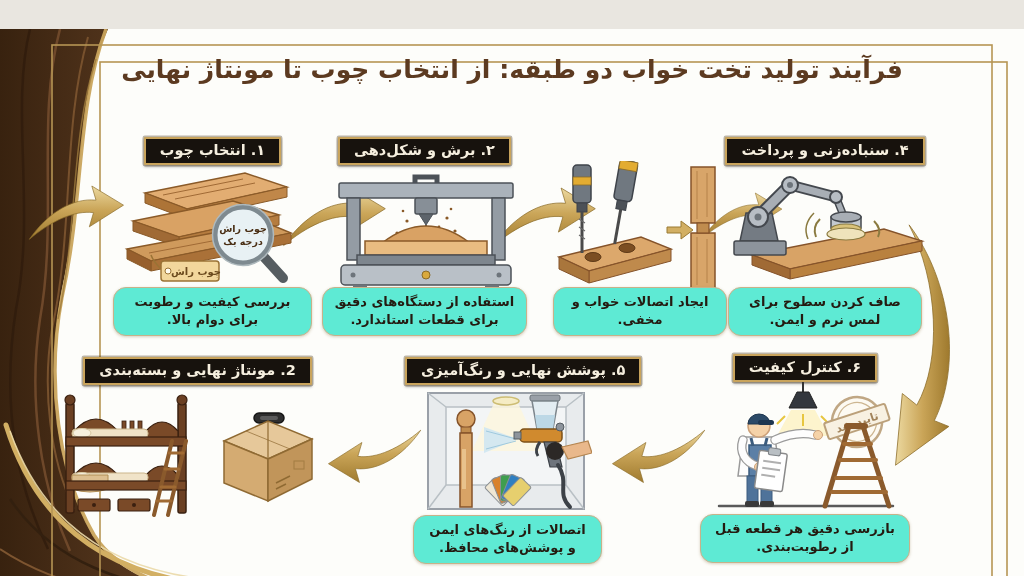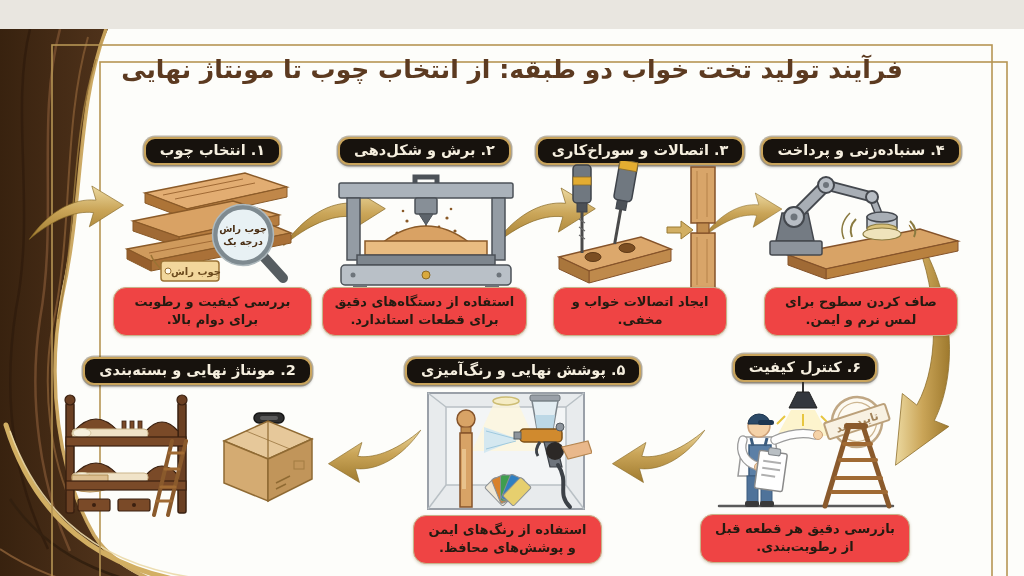--- a/index.html
+++ b/index.html
@@ -4,25 +4,25 @@
 <style>
   html,body{margin:0;padding:0;background:#e9e6e0;}
   .page{position:relative;width:1024px;height:576px;overflow:hidden;
         background:#fdfdfa;font-family:"DejaVu Sans",sans-serif;margin-top:29px;}
   .layer{position:absolute;top:0;left:0;pointer-events:none;}
   .title{position:absolute;left:112px;top:26px;width:800px;text-align:center;
          direction:rtl;font-size:25px;font-weight:bold;color:#5c3a20;letter-spacing:0;}
   .step{position:absolute;}
   .badge-row{position:absolute;left:0;right:0;top:0;text-align:center;}
   .badge{display:inline-block;direction:rtl;white-space:nowrap;
-         background:#17120d;color:#f6efdf;border:2px solid #c9a45c;border-radius:11px;
+         background:#17120d;color:#f6efdf;border:2px solid #c9a45c;border-radius:1px;
          padding:3px 14px 5px;font-size:14.5px;font-weight:bold;
          box-shadow:0 0 0 1.5px rgba(70,48,14,.35),0 2px 3px rgba(0,0,0,.3);}
   .cap-row{position:absolute;left:0;right:0;text-align:center;}
-  .caption{display:inline-block;direction:rtl;background:#ef4444;color:#241b11;
+  .caption{display:inline-block;direction:rtl;background:#5eead4;color:#241b11;
            border:1.5px solid #c7b28a;border-radius:13px;padding:5px 11px 6px;
            font-size:13px;line-height:1.4;font-weight:bold;
            box-shadow:0 1px 3px rgba(120,90,40,.28);}
   .art{position:absolute;}
   .arrow{position:absolute;}
   svg text{font-family:"DejaVu Sans",sans-serif;}
 </style>
 </head>
 <body>
 
@@ -159,21 +159,20 @@
       <circle cx="99" cy="112" r="4" fill="#d9a93c" stroke="#8a6b28"></circle>
       <circle cx="26" cy="112" r="2.5" fill="#6d747b"></circle>
         <circle cx="172" cy="112" r="2.5" fill="#6d747b"></circle>
       <rect x="26" y="122" width="14" height="6" fill="#6d747b"></rect>
         <rect x="158" y="122" width="14" height="6" fill="#6d747b"></rect>
     </svg>
     <div class="cap-row" style="top:150px"><span class="caption" style="max-width:185px">استفاده از دستگاه‌های دقیق برای قطعات استاندارد.</span></div>
   </div>
 
   <div class="step" style="left:535px;top:108px;width:210px;height:200px">
-    <div class="badge-row"><span class="badge">۳. اتصالات و سوراخ‌کاری</span></div>
     <svg class="art" style="left:10px;top:24px" width="190" height="134" viewBox="0 0 190 134">
       <g>
         <rect x="146" y="6" width="24" height="56" fill="#d8a569" stroke="#85532a" stroke-width="1.5"></rect>
         <rect x="146" y="72" width="24" height="56" fill="#d8a569" stroke="#85532a" stroke-width="1.5"></rect>
         <rect x="152" y="62" width="12" height="10" fill="#c08c4e" stroke="#85532a" stroke-width="1.2"></rect>
         <path d="M152,10 V58 M162,12 V56 M152,76 V124 M162,78 V122" stroke="#b5824a" stroke-width="1" fill="none"></path>
       </g>
       <polygon points="122,66 136,66 136,60 148,69 136,78 136,72 122,72" fill="#d2af63" stroke="#9a7a33" stroke-width="1"></polygon>
       <g>
         <polygon points="14,96 96,76 126,88 44,110" fill="#dca86c" stroke="#85532a" stroke-width="1.5"></polygon>
@@ -192,21 +191,21 @@
       <g transform="rotate(10 80 30)">
         <rect x="70" y="0" width="18" height="40" rx="4" fill="#707880" stroke="#3e434a" stroke-width="1.5"></rect>
         <rect x="70" y="0" width="18" height="9" fill="#e3ac31" stroke="#8a6b28" stroke-width="0.8"></rect>
         <rect x="74" y="40" width="10" height="9" fill="#4c5157" stroke="#3e434a"></rect>
         <line x1="79" y1="49" x2="79" y2="84" stroke="#4a4a4a" stroke-width="3"></line>
       </g>
     </svg>
     <div class="cap-row" style="top:150px"><span class="caption" style="max-width:150px">ایجاد اتصالات خواب و مخفی.</span></div>
   </div>
 
-  <div class="step" style="left:752px;top:108px;width:218px;height:200px">
+  <div class="step" style="left:716px;top:108px;width:218px;height:200px">
     <div class="badge-row"><span class="badge">۴. سنباده‌زنی و پرداخت</span></div>
     <svg class="art" style="left:8px;top:30px" width="202" height="120" viewBox="0 0 202 120">
       <polygon points="28,88 160,62 198,74 66,102" fill="#d8a366" stroke="#85532a" stroke-width="1.5"></polygon>
       <polygon points="66,102 198,74 198,84 66,112" fill="#b9813f" stroke="#85532a"></polygon>
       <polygon points="28,88 66,102 66,112 28,98" fill="#a06a35" stroke="#85532a"></polygon>
       <polygon points="22,46 48,46 54,74 16,74" fill="#747b83" stroke="#44484e" stroke-width="1.5"></polygon>
       <rect x="10" y="74" width="52" height="14" rx="2" fill="#8d949c" stroke="#44484e" stroke-width="1.5"></rect>
       <g stroke-linecap="round">
         <line x1="34" y1="50" x2="66" y2="18" stroke="#44484e" stroke-width="13"></line>
         <line x1="34" y1="50" x2="66" y2="18" stroke="#a8aeb5" stroke-width="9"></line>
@@ -310,21 +309,21 @@
       <polygon points="142,58 168,52 172,64 148,70" fill="#e9b88b" stroke="#b5854f" stroke-width="1.2"></polygon>
       <path d="M138,76 C150,94 136,104 150,118" stroke="#3c4147" stroke-width="4" fill="none" stroke-linecap="round"></path>
       <g stroke="#8a8f94" stroke-width="1">
         <rect x="80.5" y="86" width="15" height="26" rx="2" fill="#efe7d4" transform="rotate(-44 88 112)"></rect>
         <rect x="80.5" y="86" width="15" height="26" rx="2" fill="#d9822b" transform="rotate(-22 88 112)"></rect>
         <rect x="80.5" y="86" width="15" height="26" rx="2" fill="#3f9e4f"></rect>
         <rect x="80.5" y="86" width="15" height="26" rx="2" fill="#2f7fc1" transform="rotate(22 88 112)"></rect>
         <rect x="80.5" y="86" width="15" height="26" rx="2" fill="#e6cf6e" transform="rotate(44 88 112)"></rect>
       </g>
     </svg>
-    <div class="cap-row" style="top:158px"><span class="caption" style="max-width:165px">استفاده از رنگ‌های ایمن و پوشش‌های محافظ.</span></div>
+    <div class="cap-row" style="top:158px"><span class="caption" style="max-width:165px">اتصالات از رنگ‌های ایمن و پوشش‌های محافظ.</span></div>
   </div>
 
   <div class="step" style="left:700px;top:325px;width:210px;height:228px">
     <div class="badge-row"><span class="badge">۶. کنترل کیفیت</span></div>
     <svg class="art" style="left:5px;top:28px" width="200" height="132" viewBox="0 0 200 132">
       <line x1="14" y1="124" x2="188" y2="124" stroke="#5a5a5a" stroke-width="2.5" stroke-linecap="round"></line>
       <g>
         <line x1="98" y1="0" x2="98" y2="10" stroke="#333333" stroke-width="2"></line>
         <polygon points="86,28 110,28 124,54 72,54" fill="#fdf3c8" opacity="0.9"></polygon>
         <path d="M84,26 L112,26 L104,10 L92,10 Z" fill="#33373d" stroke="#222222"></path>

